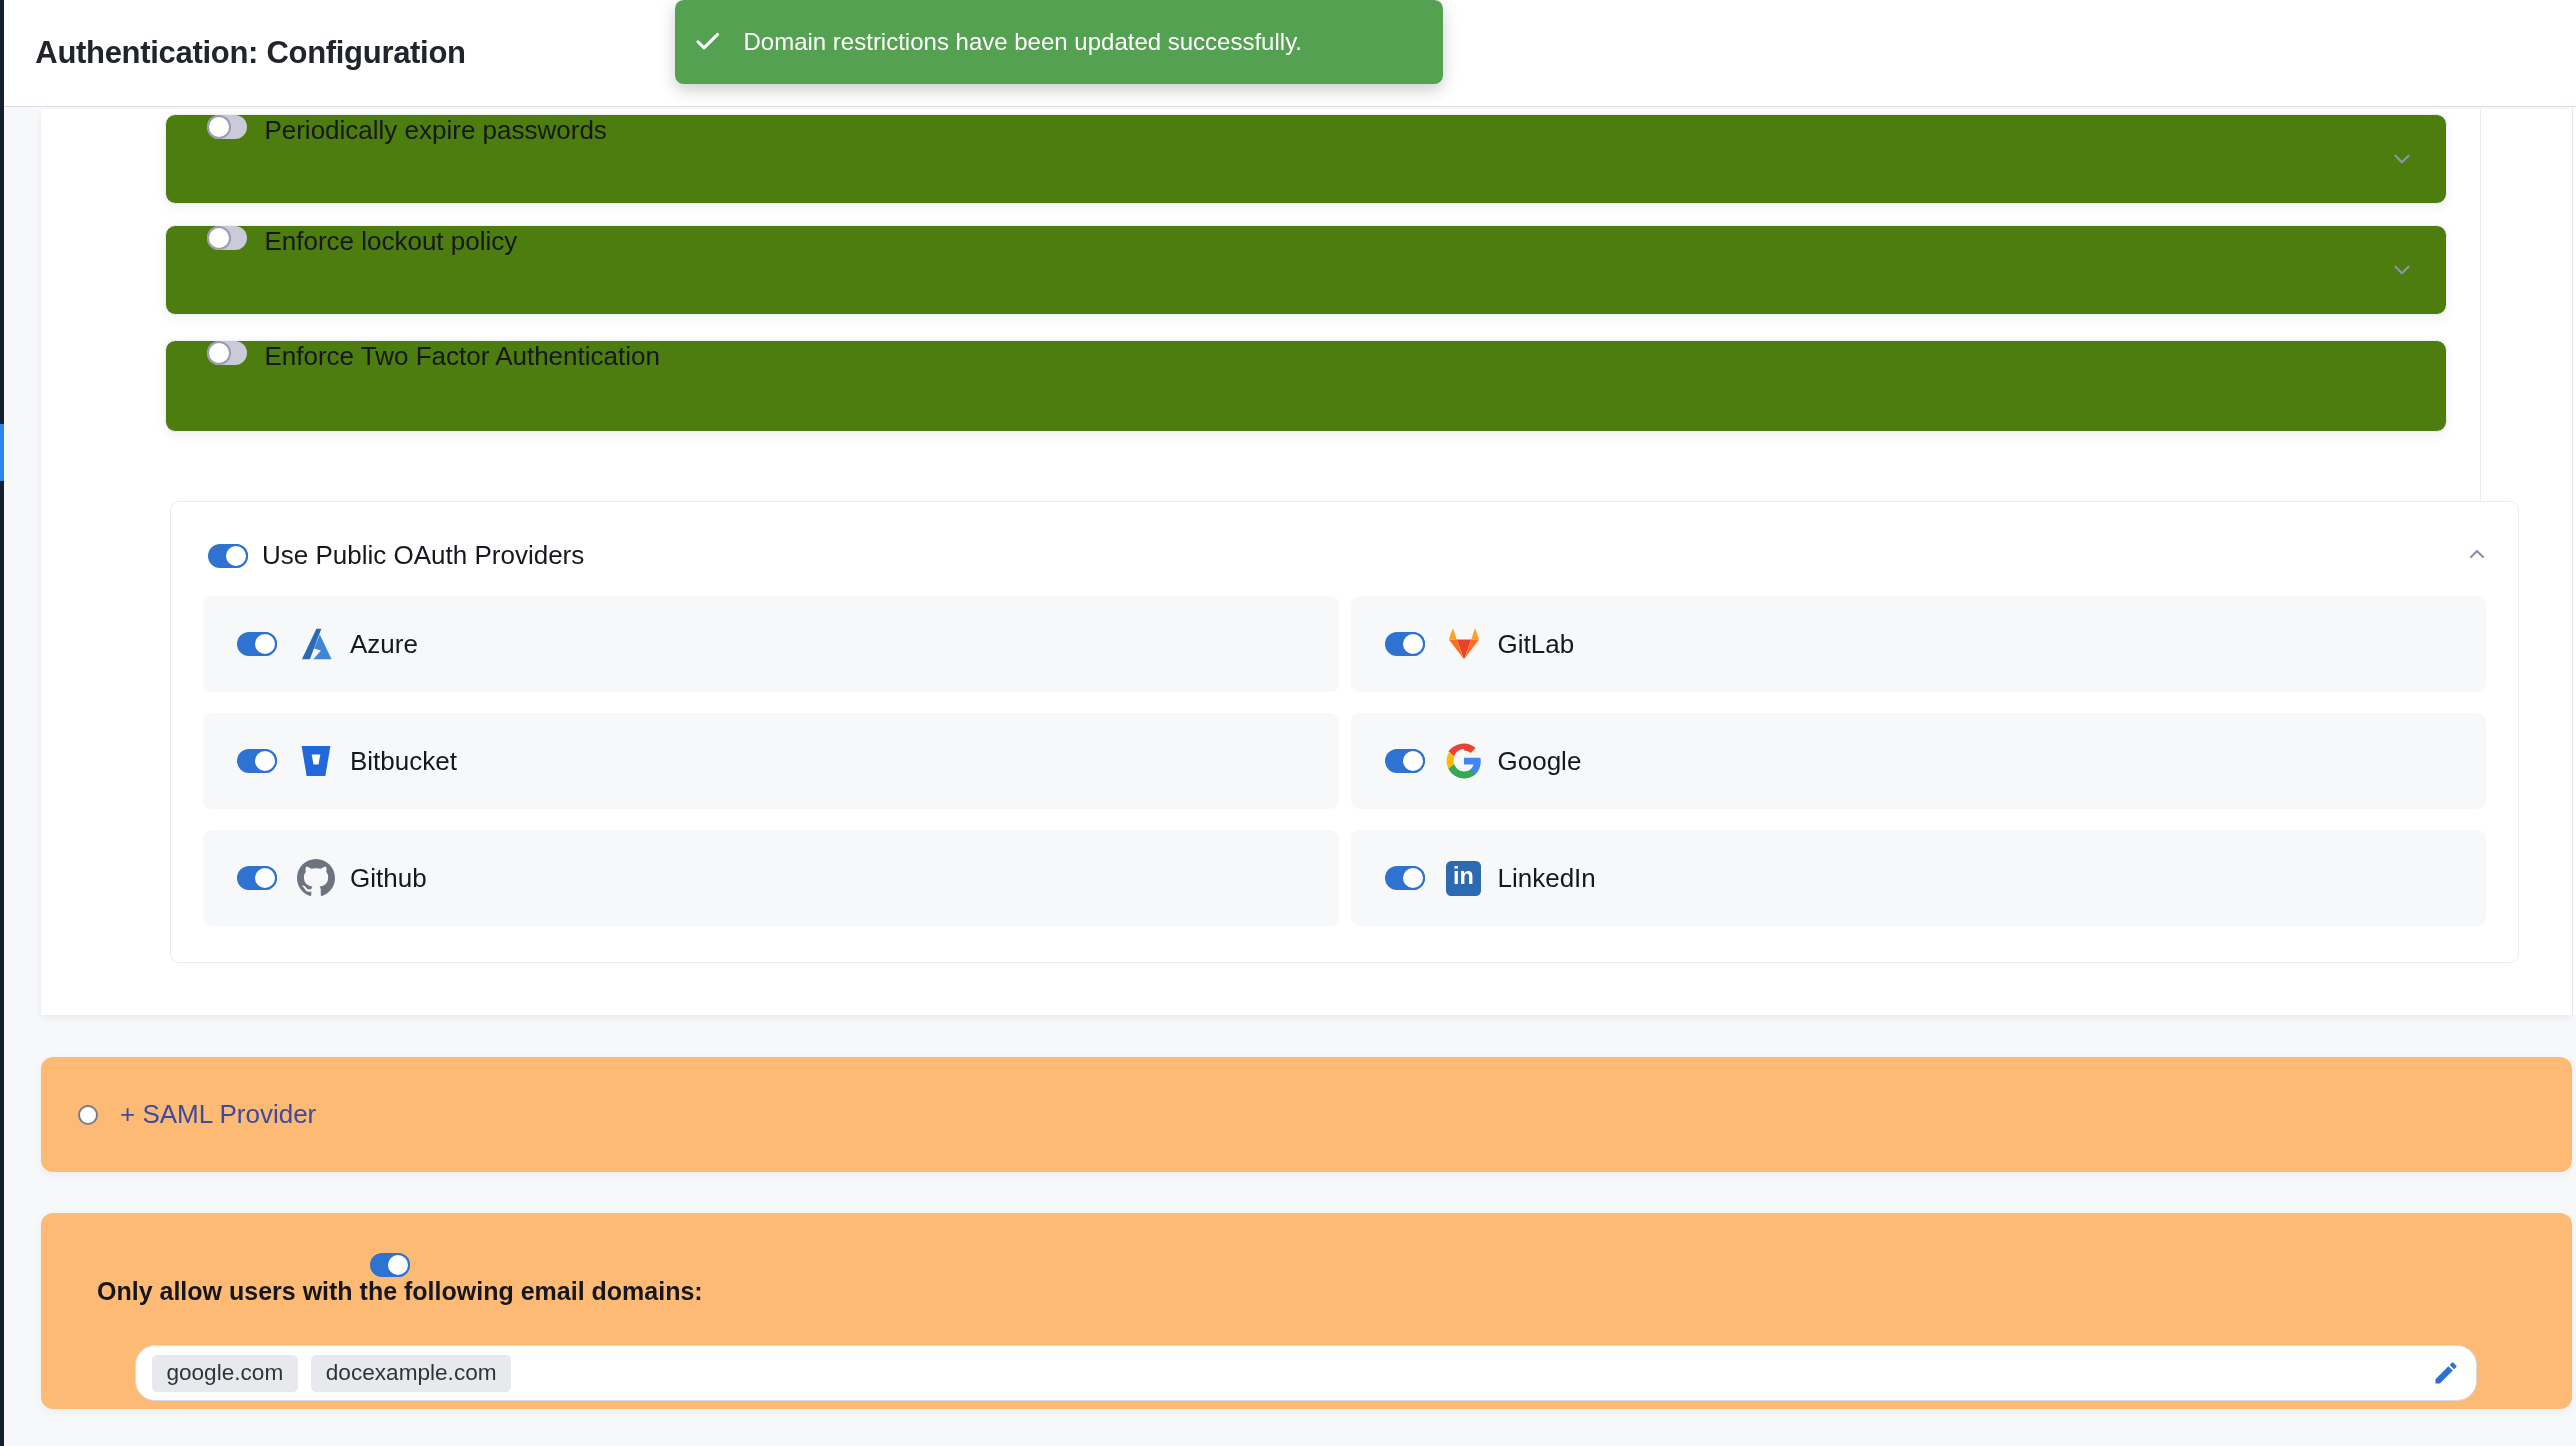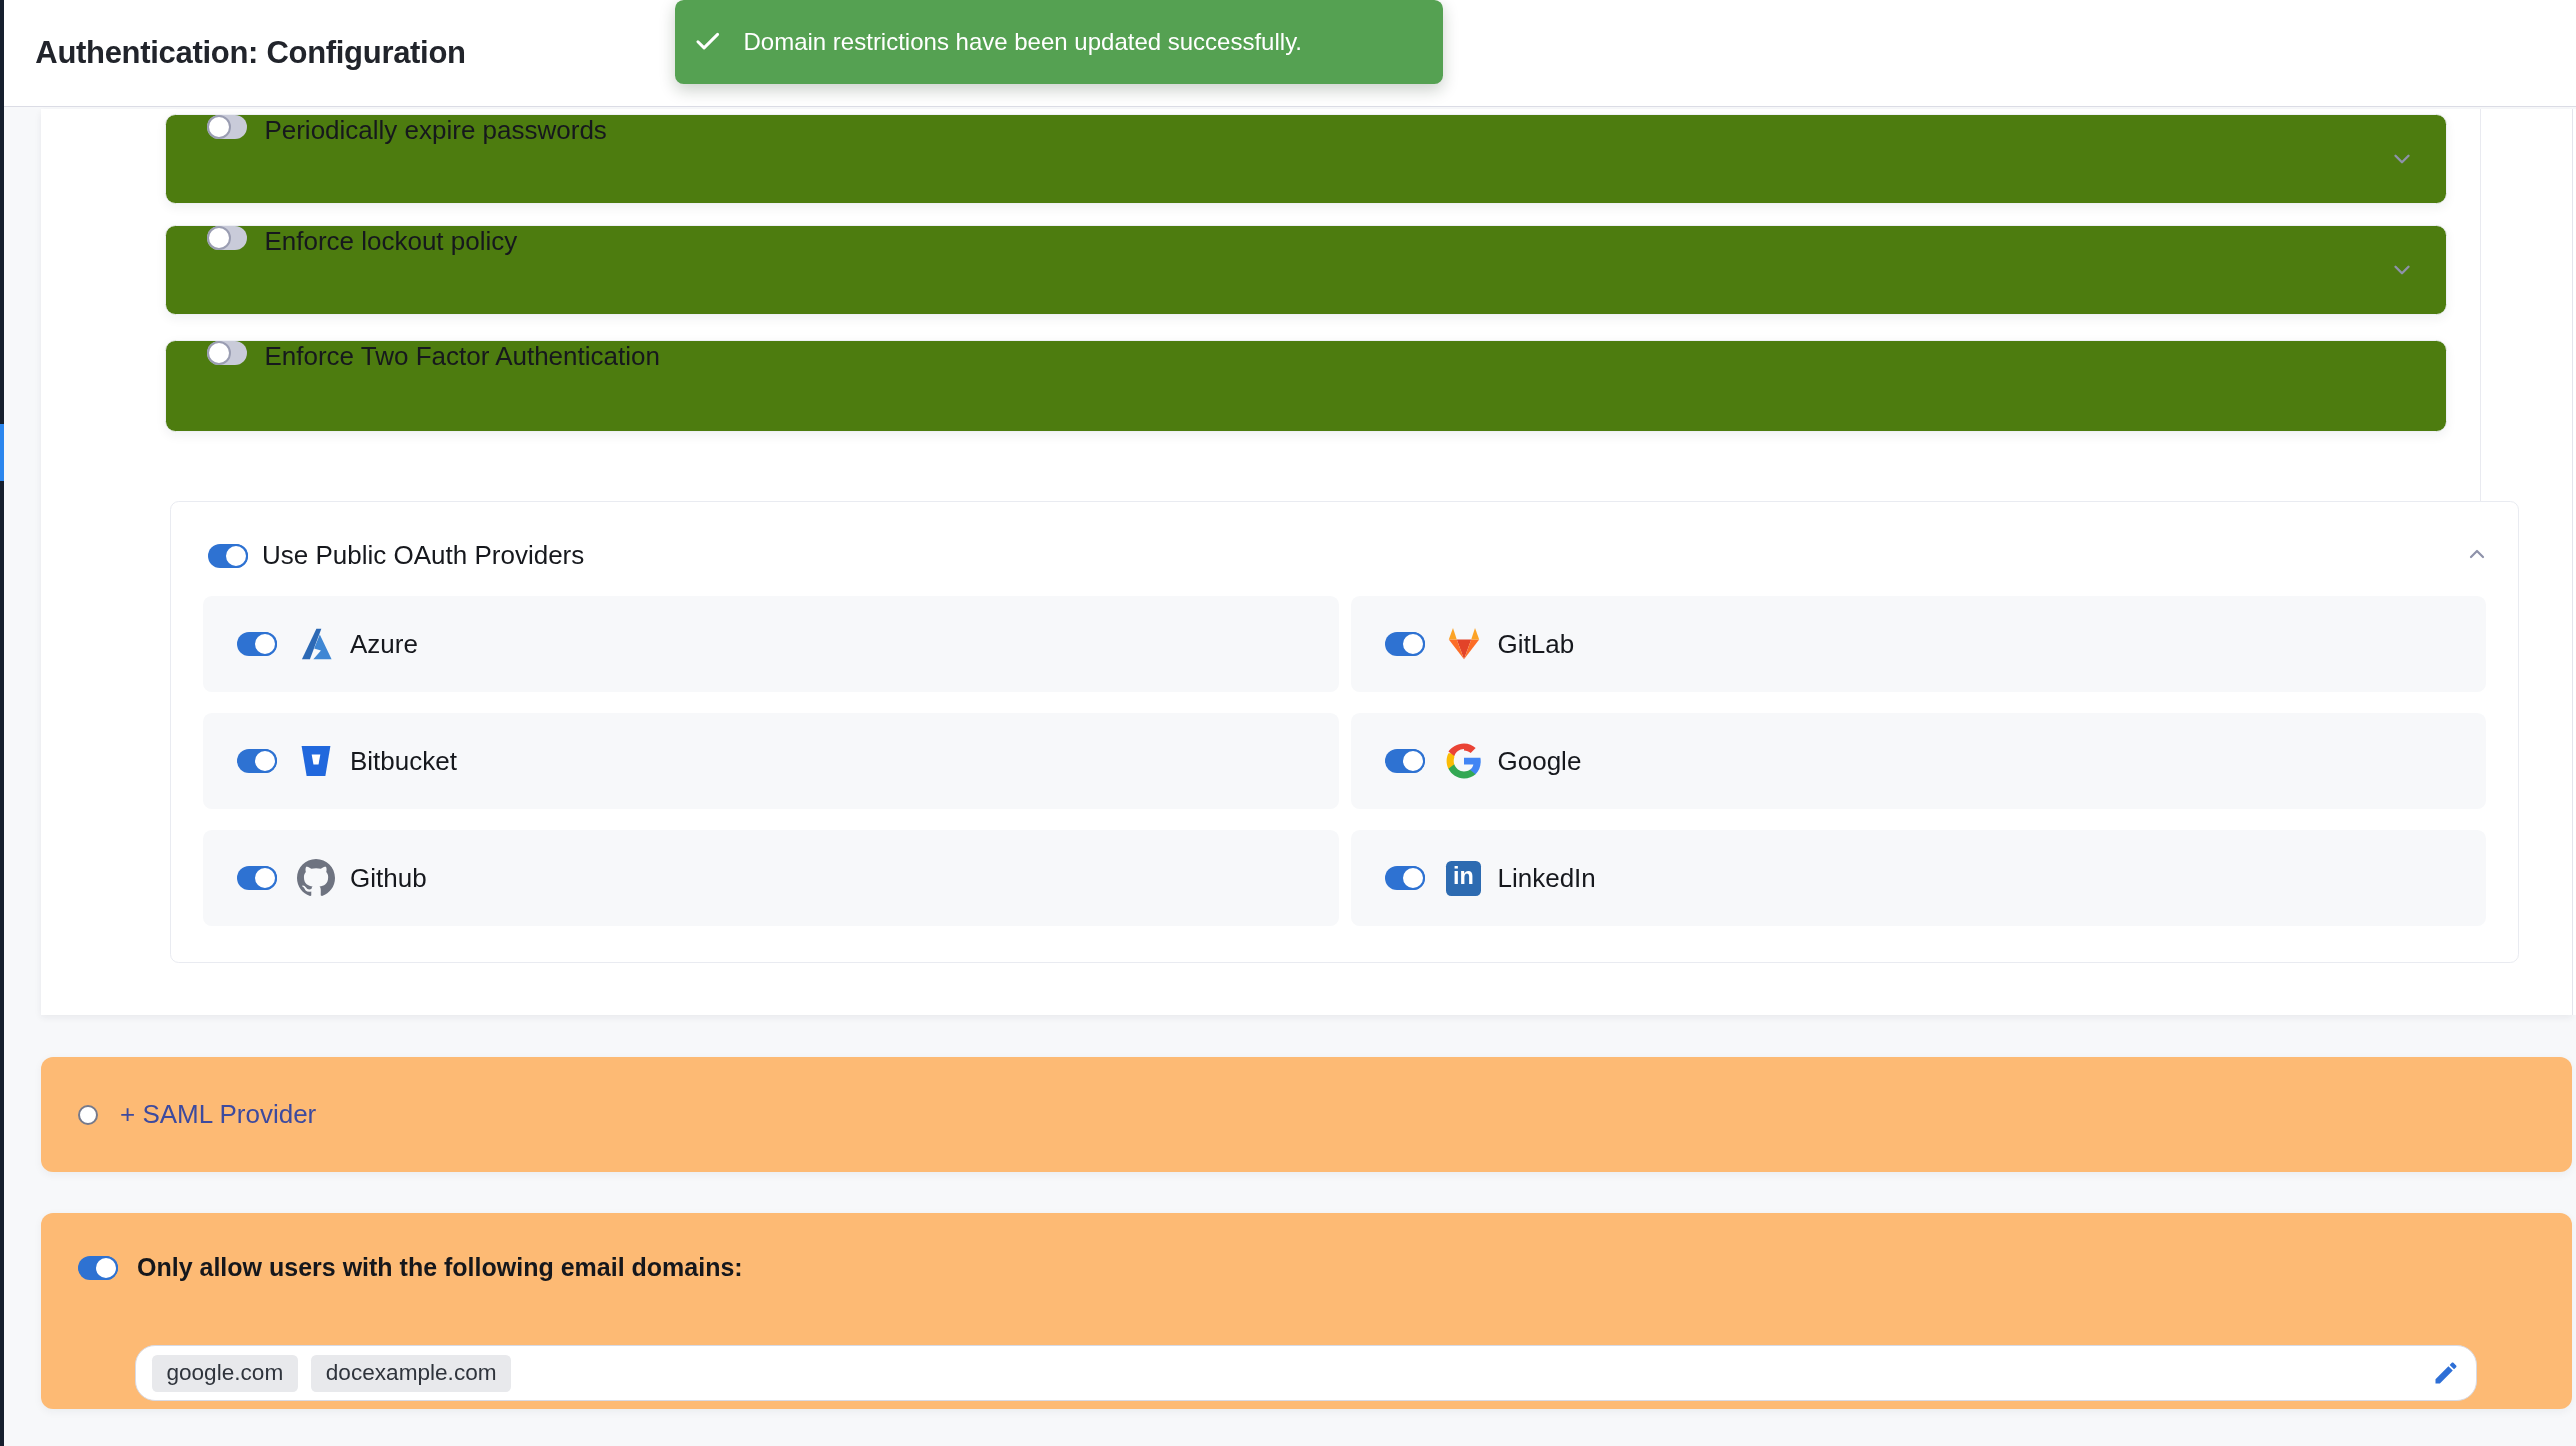--- a/index.html
+++ b/index.html
@@ -56,21 +56,21 @@
                     font-weight:700; font-size:23.4px; display:flex; align-items:center; justify-content:center; padding-bottom:2.6px; }
 
   
   .wide-card { position:absolute; left:41px; width:2531px; background:#fdba74; border-radius:12px;
                box-shadow:0 2.6px 8.7px rgba(25,30,50,.05); }
   .saml-card { top:1057px; height:115px; display:flex; align-items:center; padding-left:37px; }
   .radio { width:20px; height:20px; border-radius:50%; border:2.2px solid #757a8c; background:#ffffff; flex:none; }
   .saml-label { font-size:26px; color:#3d4a9e; margin-left:22px; }
 
   .email-card { top:1213px; height:196px; }
-  .email-head { position:absolute; left:37px; top:40px; display:flex; align-items:center; }
+  .email-head { position:absolute; left:37px; top:40px; display:flex; align-items:center;flex-direction:column; }
   .email-label { font-size:25px; font-weight:700; color:#15171c; margin-left:19px; }
   .domains-input { position:absolute; left:94px; top:95px; width:2342px; height:56px; background:#ffffff;
                    border:1.7px solid #d8dae4; border-radius:20px; display:flex; align-items:center;
                    padding:0 15.6px; gap:13px;margin-top:37px; }
   .chip { background:#e8e9ec; border-radius:5.2px; height:37px; display:flex; align-items:center;
           padding:0 14.8px; font-size:22.6px; color:#2f343c; }
   .edit-btn { margin-left:auto; display:flex; cursor:pointer; }
 </style>
 </head>
 <body>

